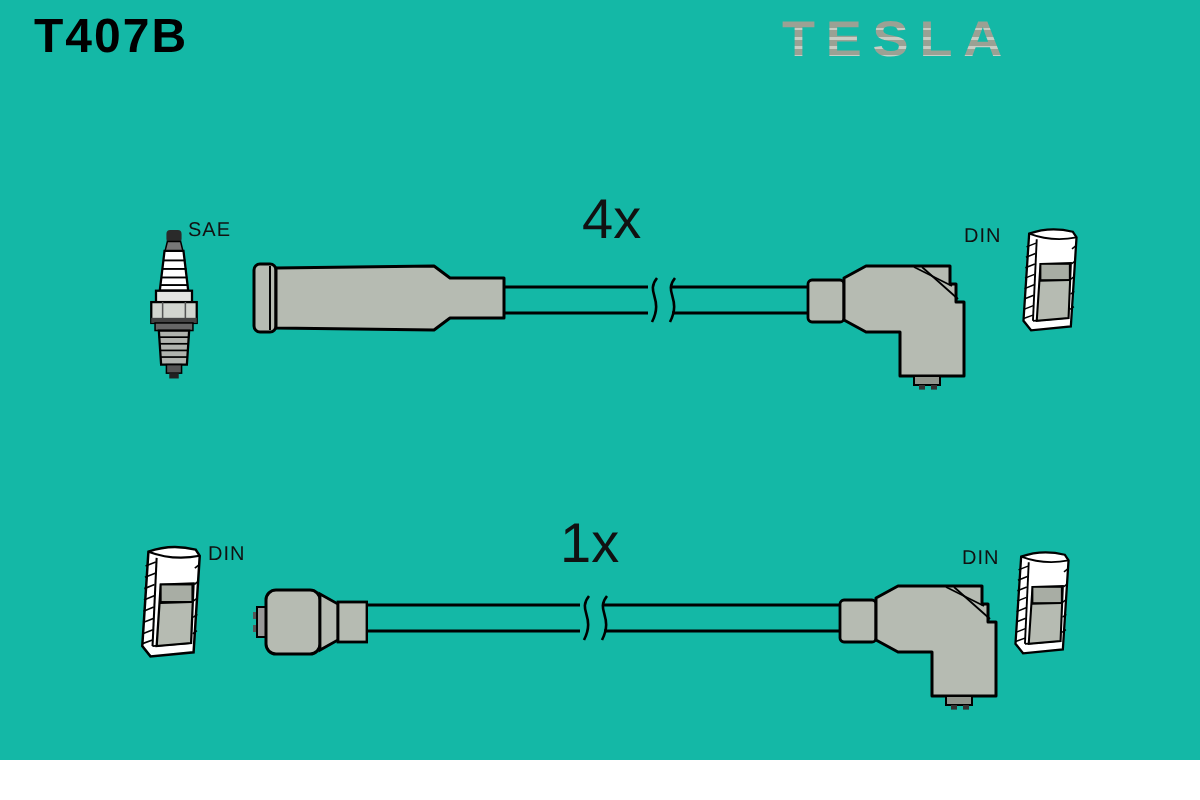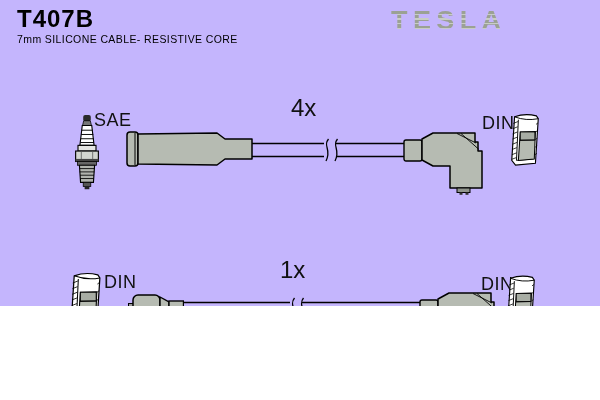--- a/index.html
+++ b/index.html
@@ -1,26 +1,26 @@
 <!DOCTYPE html>
 <html><head>
 <meta charset="utf-8">
 <style>
   html,body{margin:0;padding:0;background:#fff;}
-  .page{position:relative;width:600px;height:306px;background:#c4b5fd;overflow:hidden;
+  .page{position:relative;width:600px;height:380px;background:#14b8a6;overflow:hidden;
         font-family:"Liberation Sans","DejaVu Sans",sans-serif;color:#000;}
   .abs{position:absolute;}
   .part-number{left:17px;top:7px;font-size:24px;font-weight:bold;letter-spacing:1px;line-height:1;}
   .subtitle{left:17px;top:34px;font-size:10.5px;letter-spacing:0.4px;line-height:1;}
   .brand{left:391px;top:8px;font-size:25px;font-weight:bold;letter-spacing:5px;line-height:1;
          color:#a3a99f;transform:scaleX(1.08);transform-origin:left top;}
   .brand .stripes{background:repeating-linear-gradient(180deg,#9ba194 0 3.2px,#c8cdc4 3.2px 4.6px);
          -webkit-background-clip:text;background-clip:text;-webkit-text-fill-color:transparent;}
-  .qty{font-size:24px;line-height:1;color:#111;}
-  .conn-label{font-size:18px;line-height:1;color:#111;letter-spacing:0.5px;}
+  .qty{font-size:28px;line-height:1;color:#111;}
+  .conn-label{font-size:10px;line-height:1;color:#111;letter-spacing:0.5px;}
   svg{display:block;}
 </style>
 </head>
 <body>
 
 <div class="page">
 
   <svg width="0" height="0" style="position:absolute" aria-hidden="true">
     <defs>
       <g id="din-socket" stroke="#000" stroke-width="1.2" fill="none">
@@ -53,21 +53,20 @@
         <path d="M54,2.5 L73,12" stroke="#000" stroke-width="0.9" fill="none"></path>
         <path d="M58,2.5 L76,18.5" stroke="#000" stroke-width="0.9" fill="none"></path>
         <rect x="54" y="57" width="13" height="4.5" fill="#90958c" stroke="#000" stroke-width="1"></rect>
         <rect x="56.5" y="61.5" width="3" height="2.3" fill="#333"></rect>
         <rect x="62.5" y="61.5" width="3" height="2.3" fill="#333"></rect>
       </g>
     </defs>
   </svg>
 
   <div class="abs part-number">T407B</div>
-  <div class="abs subtitle">7mm SILICONE CABLE- RESISTIVE CORE</div>
   <div class="abs brand"><span class="stripes">TESLA</span></div>
 
   <div class="abs qty" style="left:291px;top:96px;">4x</div>
 
   <svg class="abs" style="left:248px;top:137px;" width="158" height="26" viewBox="0 0 158 26">
     <g stroke="#000" stroke-width="1.6" fill="none">
       <path d="M0,6.5 H76"></path>
         <path d="M0,19.5 H76"></path>
       <path d="M88,6.5 H158"></path>
         <path d="M88,19.5 H158"></path>

